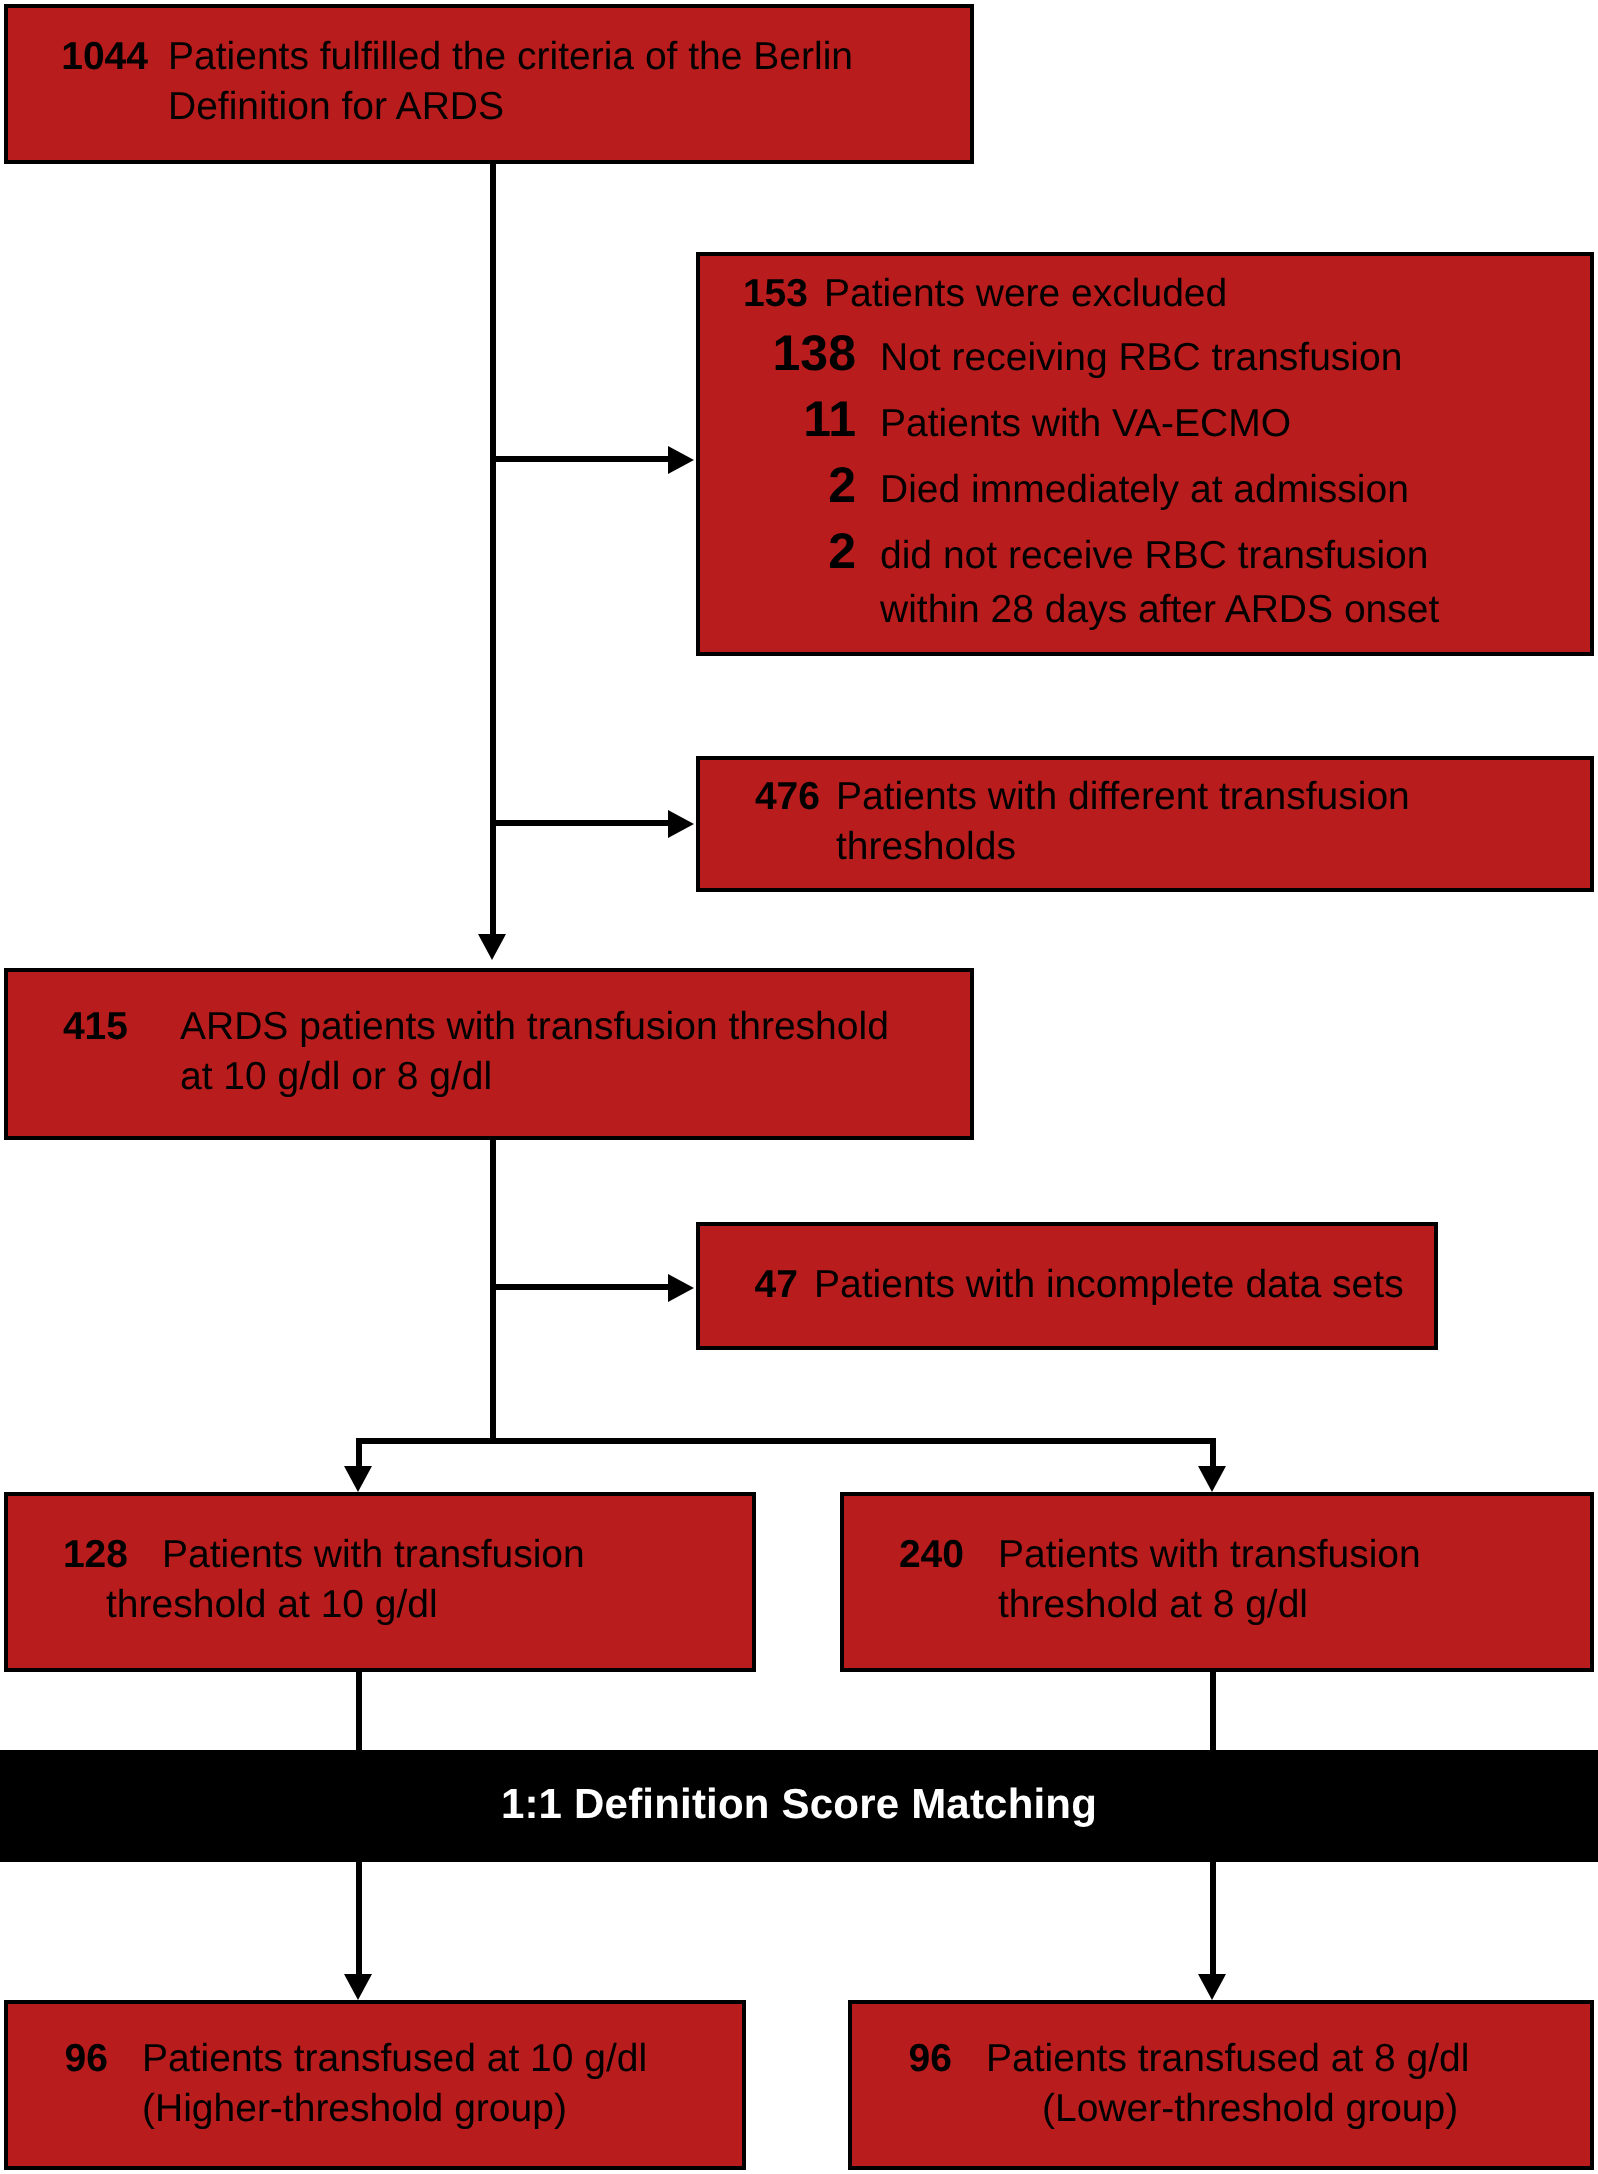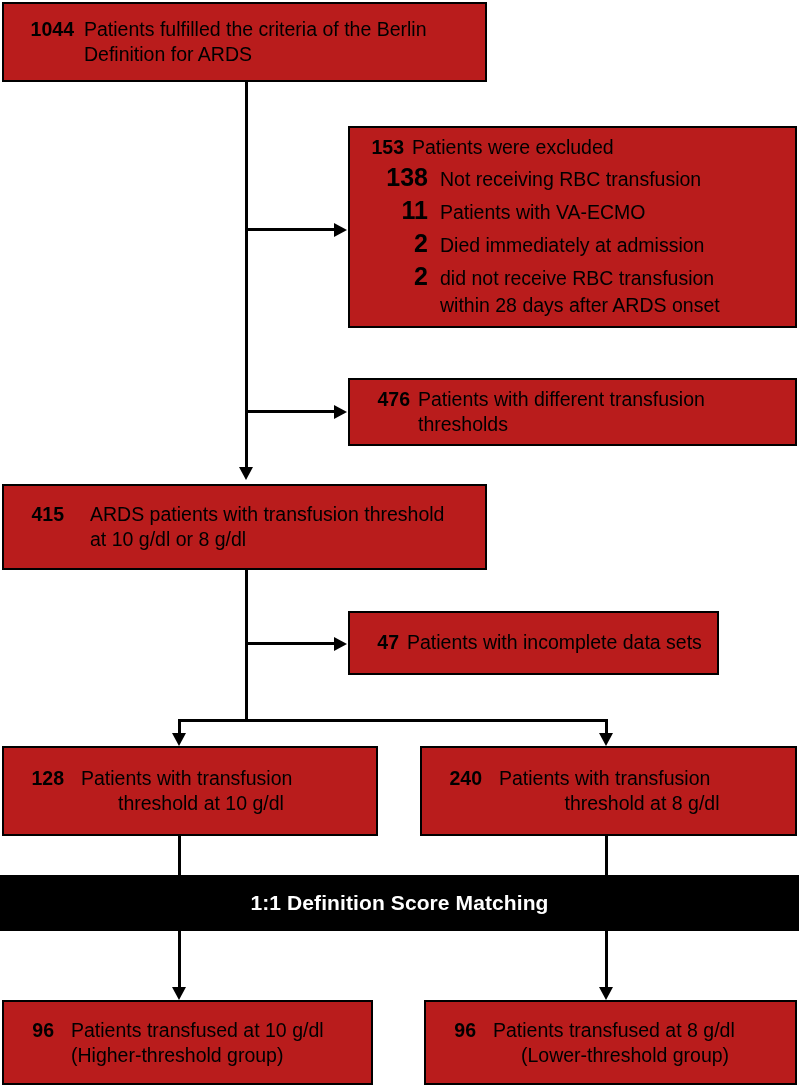--- a/index.html
+++ b/index.html
@@ -216,31 +216,31 @@
   <div class="vline" style="left:605px; top:719px; height:16px;"></div>
   <div class="arrow-down" style="left:172px; top:733px;"></div>
   <div class="arrow-down" style="left:599px; top:733px;"></div>
 
   <div class="box" style="left:2px; top:746px; width:376px; height:90px;">
     <div class="inner">
       <div class="line">
         <span class="num n-128">128</span>
         <span class="txt">Patients with transfusion</span>
       </div>
-      <div class="cont" style="margin-left:100px;">threshold at 10 g/dl</div>
+      <div class="cont" style="margin-left:35px;">threshold at 10 g/dl</div>
     </div>
   </div>
 
   <div class="box" style="left:420px; top:746px; width:377px; height:90px;">
     <div class="inner">
       <div class="line">
         <span class="num n-240">240</span>
         <span class="txt">Patients with transfusion</span>
       </div>
-      <div class="cont" style="margin-left:63px;text-align:center;">threshold at 8 g/dl</div>
+      <div class="cont" style="margin-left:63px;">threshold at 8 g/dl</div>
     </div>
   </div>
 
   <div class="vline" style="left:178px; top:836px; height:40px;"></div>
   <div class="vline" style="left:605px; top:836px; height:40px;"></div>
 
   <div class="banner" style="left:0px; top:875px; width:799px; height:56px;">
     <span>1:1 Definition Score Matching</span>
   </div>
 

